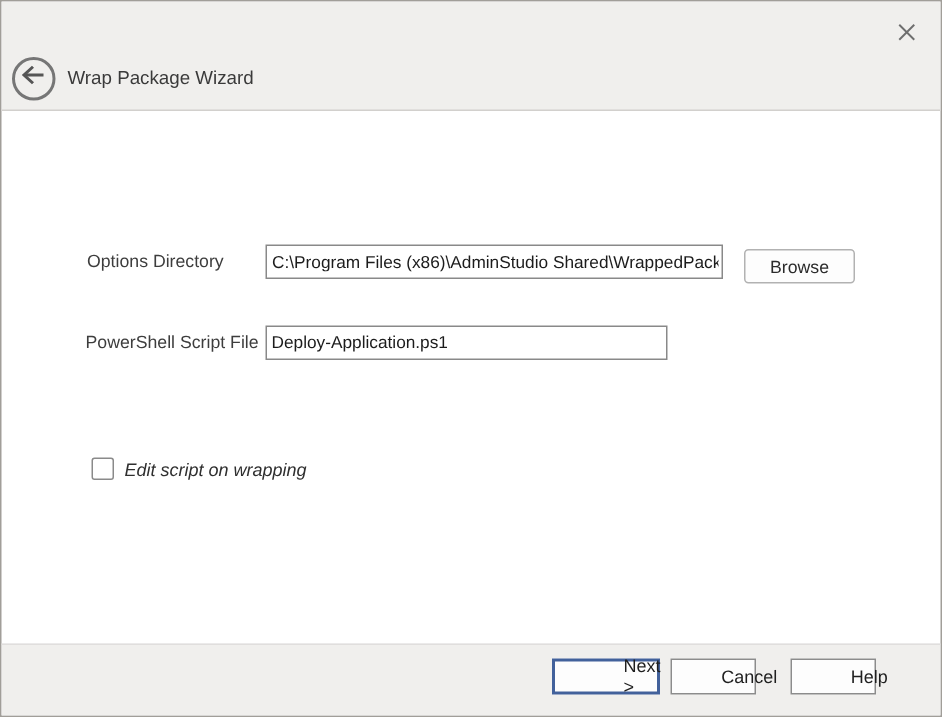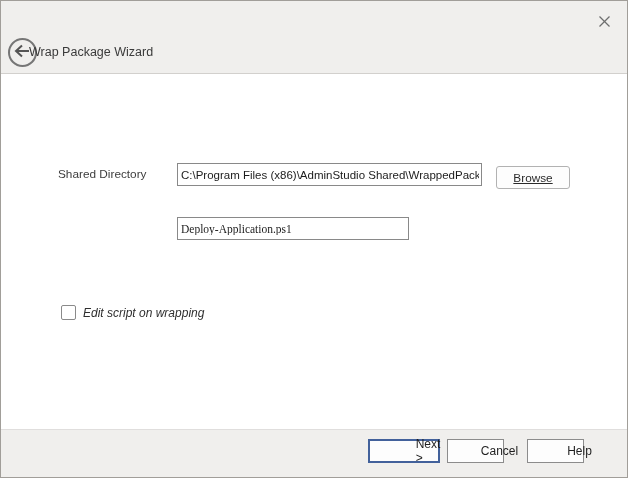--- a/index.html
+++ b/index.html
@@ -17,39 +17,39 @@
     position:absolute;right:13px;top:10px;width:20px;height:20px;
     display:flex;align-items:center;justify-content:center;cursor:default;
   }
   .close-btn svg{display:block;}
   .back-btn{
     position:absolute;left:7px;top:37px;width:29px;height:29px;border-radius:50%;
     border:2px solid #767676;background:transparent;
     display:flex;align-items:center;justify-content:center;
   }
   .wizard-title{
-    position:absolute;left:28px;top:44px;font-size:12.5px;color:#3a3a3a;
+    position:absolute;left:44px;top:44px;font-size:12.5px;color:#3a3a3a;
   }
   
   .page-heading{
     position:absolute;left:36px;top:94px;font-size:15.5px;color:#3b79b8;font-weight:400;
   }
   .field-label{position:absolute;font-size:11.8px;color:#3d3d3d;}
   .lbl-output{left:57px;top:166px;}
   .lbl-script{left:56px;top:220px;}
   .text-input{
     position:absolute;height:23px;border:1px solid #898989;background:#ffffff;
     font-size:11.5px;color:#1c1c1c;padding:1px 2px 1px 3px;outline:none;border-radius:0;
   }
   .inp-output{left:176px;top:162px;width:305px;}
-  .inp-script{left:176px;top:216px;width:232px;font-family:Liberation Serif, serif;}
+  .inp-script{left:176px;top:216px;width:268px;}
   .browse-btn{
     position:absolute;left:495px;top:165px;width:74px;height:23px;
     background:#fdfdfd;border:1px solid #b2b2b2;border-radius:3px;
-    font-size:11.8px;color:#2b2b2b;display:flex;align-items:center;justify-content:center;text-decoration:underline;
+    font-size:11.8px;color:#2b2b2b;display:flex;align-items:center;justify-content:center;
   }
   .checkbox-row{position:absolute;left:60px;top:304px;display:flex;align-items:center;}
   .checkbox-box{
     width:15px;height:15px;border:1px solid #8a8a8a;border-radius:2px;background:#fff;
     display:inline-block;
   }
   .checkbox-label{margin-left:7px;font-size:12px;color:#2f2f2f;font-style:italic;}
   
   .footer{
     position:absolute;left:0;bottom:0;width:100%;height:48px;
@@ -84,24 +84,25 @@
         <svg width="17" height="14" viewBox="0 0 17 14">
           <line x1="2" y1="7" x2="15" y2="7" stroke="#555555" stroke-width="2"></line>
           <polyline points="8,1.5 2,7 8,12.5" fill="none" stroke="#555555" stroke-width="2"></polyline>
         </svg>
       </span>
     </div>
     <div class="wizard-title">Wrap Package Wizard</div>
   </div>
 
 
-  <div class="field-label lbl-output">Shared Directory</div>
+  <div class="field-label lbl-output">Options Directory</div>
   <input class="text-input inp-output" type="text" value="C:\Program Files (x86)\AdminStudio Shared\WrappedPackages" style="">
   <div class="browse-btn">Browse</div>
 
+  <div class="field-label lbl-script">PowerShell Script File</div>
   <input class="text-input inp-script" type="text" value="Deploy-Application.ps1" style="">
 
   <div class="checkbox-row">
     <span class="checkbox-box"></span>
     <span class="checkbox-label">Edit script on wrapping</span>
   </div>
 
   <div class="footer">
     <div class="btn btn-next">Next &gt;</div>
     <div class="btn btn-cancel">Cancel</div>

